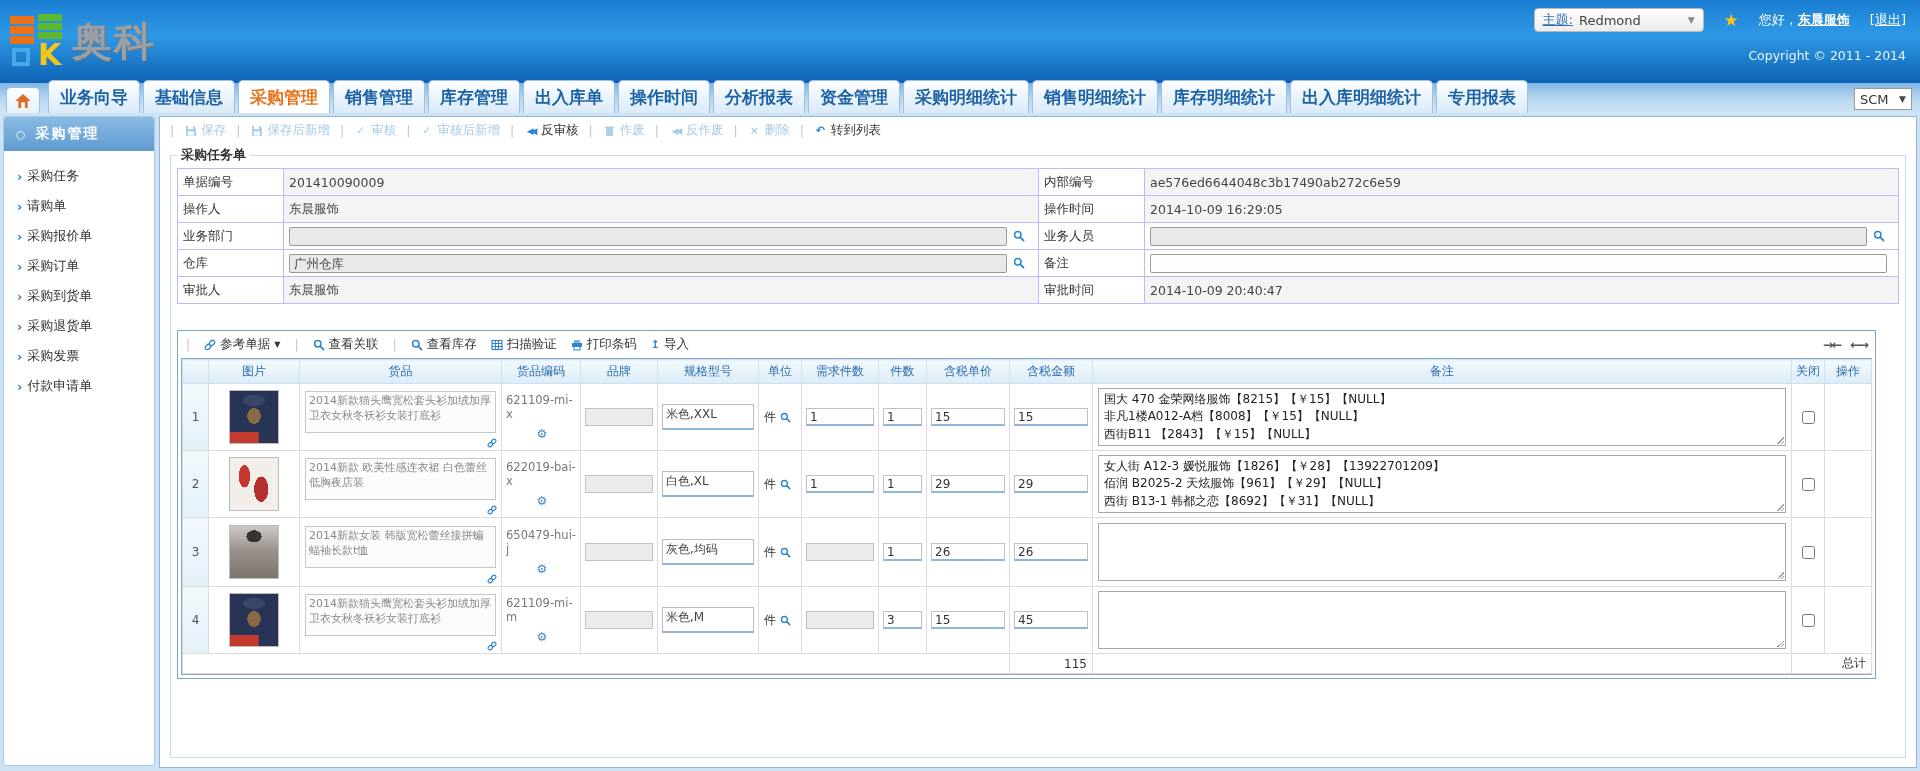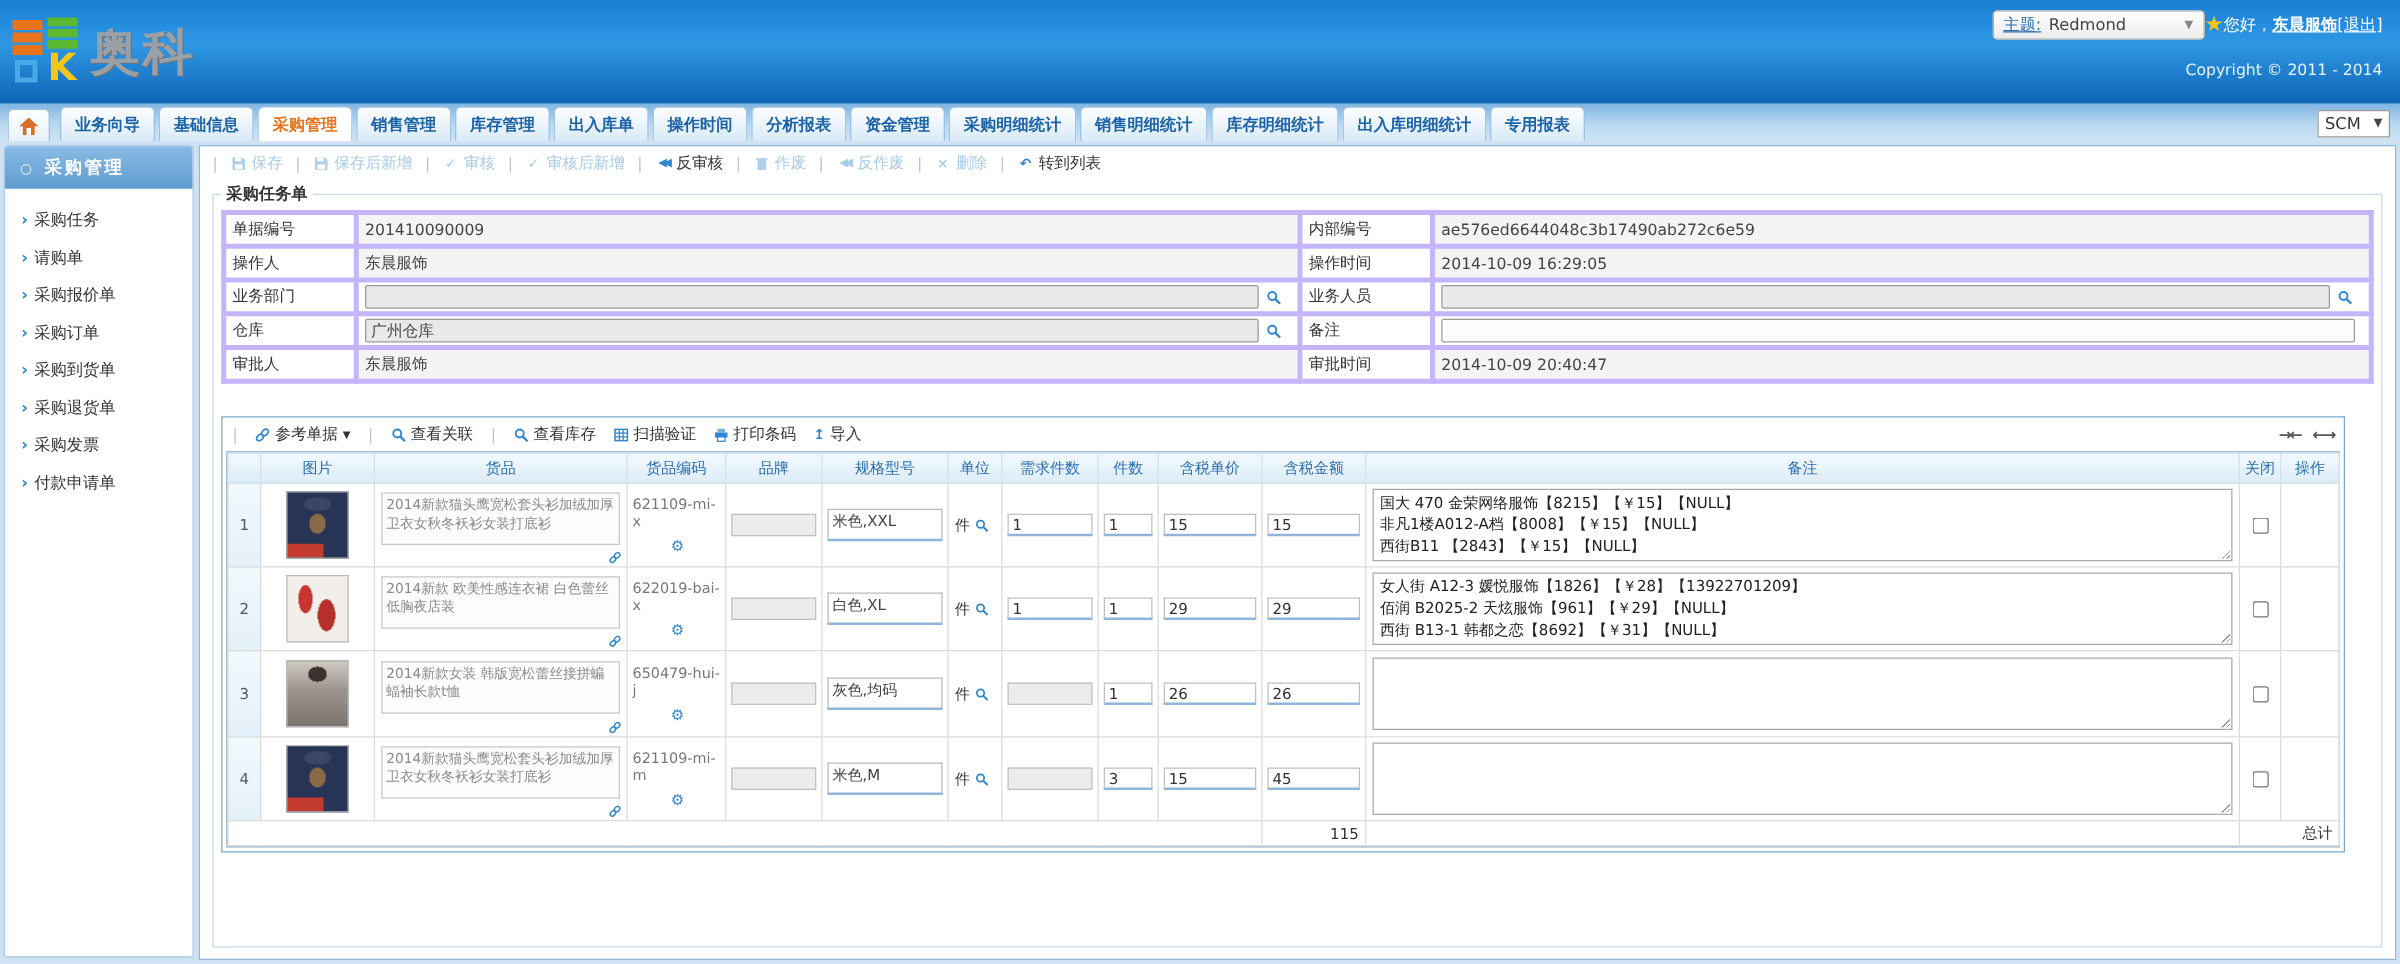--- a/index.html
+++ b/index.html
@@ -15,37 +15,37 @@
     background:linear-gradient(180deg,#1a7ed2 0%,#2f99e6 42%,#0d63b4 100%);
   }
   .brand { display:flex; align-items:center; height:100%; padding-left:10px; }
   .logo-mark { width:56px; height:56px; position:relative; margin-right:6px; }
   .logo-mark .e1 { position:absolute; left:0; top:2px; width:24px; height:8px; background:#e8731a; box-shadow:0 10px 0 #e8731a, 0 20px 0 #e8731a; }
   .logo-mark .e2 { position:absolute; left:28px; top:0; width:24px; height:7px; background:#5cb82e; box-shadow:0 9px 0 #5cb82e, 0 18px 0 #5cb82e; }
   .logo-mark .sq { position:absolute; left:2px; top:34px; width:18px; height:18px; border:4px solid #49a8e8; }
   .logo-mark .k  { position:absolute; left:28px; top:26px; width:26px; height:30px; color:#f5c518; font-weight:bold; font-size:30px; line-height:30px; }
   .logo-cn { font-size:40px; font-weight:bold; color:#9aa0a6; text-shadow:1px 1px 0 #6f7478; letter-spacing:2px; margin-right:18px; }
   .company { color:#fff; font-size:27px; letter-spacing:3px; }
-  .top-right { position:absolute; top:8px; right:14px; display:flex; align-items:center; gap:0; color:#fff; font-size:13px; }
+  .top-right { position:absolute; top:8px; right:14px; display:flex; align-items:center; gap:20px; color:#fff; font-size:13px; }
   .theme-box { background:linear-gradient(#ffffff,#ececec); border:1px solid #b9b9b9; border-radius:4px; height:24px; width:170px; display:flex; align-items:center; padding:0 8px; color:#444; gap:6px; }
   .theme-box .lbl { text-decoration:underline; color:#2a6db0; }
   .theme-box .caret { margin-left:auto; color:#888; font-size:9px; }
   .star { color:#f5c518; font-size:17px; }
   .greet b { text-decoration:underline; cursor:pointer; }
   .logout { color:#fff; text-decoration:underline; cursor:pointer; }
   .copyright { position:absolute; right:14px; top:48px; color:#eaf4fb; font-size:12.5px; }
   
   .navband {
     position:relative; height:30px;
     background:linear-gradient(180deg,#7fb5e3 0%,#b9d8f0 55%,#cfe4f4 100%);
     display:flex; align-items:flex-end; padding-left:6px;
   }
   .home-btn { width:34px; height:26px; background:linear-gradient(#fff,#e7f1fa); border:1px solid #9cc2e5; border-bottom:none; border-radius:5px 5px 0 0; display:flex; align-items:center; justify-content:center; margin-right:8px; cursor:pointer; }
   .tabs { display:flex; gap:3px; }
-  .tab { padding:5px 11px 4px; background:linear-gradient(#fdfeff,#d9eaf8); border:1px solid #9cc2e5; border-bottom:none; border-radius:5px 5px 0 0; color:#1c62a6; font-weight:bold; font-size:13px; white-space:nowrap; cursor:pointer; }
+  .tab { padding:5px 11px 4px; background:linear-gradient(#fdfeff,#d9eaf8); border:1px solid #9cc2e5; border-bottom:none; border-radius:5px 5px 0 0; color:#1c62a6; font-weight:bold; font-size:17px; white-space:nowrap; cursor:pointer; }
   .tab.active { background:#fff; color:#e8731a; }
   .scm-select { position:absolute; right:8px; bottom:3px; width:58px; height:22px; background:#fff; border:1px solid #9a9a9a; display:flex; align-items:center; justify-content:space-between; padding:0 5px; font-size:13px; cursor:pointer; }
   .scm-select .caret { font-size:9px; color:#444; }
   
   .content { display:flex; padding:3px; height:658px; }
   .sidebar { width:152px; background:#fff; border:1px solid #aacbe8; margin-right:4px; height:650px; border-radius:3px; }
   .sb-head { height:34px; background:linear-gradient(180deg,#8abbe4,#5f9bd0); border-radius:3px 3px 0 0; color:#fff; font-weight:bold; font-size:14px; display:flex; align-items:center; padding-left:12px; gap:8px; letter-spacing:2px; }
   .sb-head .circ { font-size:11px; }
   .sb-items { padding-top:10px; }
   .sb-item { padding:6px 0 6px 13px; font-size:13px; cursor:pointer; display:flex; gap:5px; align-items:center; }
@@ -58,21 +58,21 @@
   .tb-item.disabled { color:#a8cbe6; cursor:default; }
   .tb-item.enabled { color:#333; }
   .tb-ico { display:inline-flex; width:13px; height:13px; align-items:center; justify-content:center; }
   .ico-blue { color:#2e86d0; font-size:11px; }
   .ico-pale { color:#a8cbe6; font-size:11px; }
   .dbl { letter-spacing:-3px; font-size:9px; }
   
   fieldset.taskset { margin:2px 10px 0; border:1px solid #c7d9ea; padding:4px 6px 6px; height:612px; }
   fieldset.taskset legend { font-weight:bold; color:#333; font-size:13px; padding:0 4px; }
   table.formtbl { width:100%; border-collapse:collapse; }
-  table.formtbl td { border:4px solid #c4b5fd; height:27px; padding:0 5px; font-size:12.5px; }
+  table.formtbl td { border:1px solid #c4b5fd; height:27px; padding:0 5px; font-size:12.5px; }
   td.flbl { width:106px; background:#fff; }
   td.fval { background:#f4f4f4; color:#444; }
   td.finput { background:#fff; }
   .ibox { display:inline-block; vertical-align:middle; height:19px; background:#e9e9e9; border:1px solid #9a9a9a; border-radius:2px; width:calc(100% - 26px); padding:1px 4px; color:#444; }
   .ibox.white { background:#fdfdfd; width:calc(100% - 6px); }
   .mag { vertical-align:middle; margin-left:6px; cursor:pointer; }
   
   .detail-wrap { margin-top:26px; border:1px solid #7aa6cc; width:1699px; }
   .dt-toolbar { height:27px; display:flex; align-items:center; padding:0 8px; gap:14px; font-size:12.5px; color:#333; }
   .dt-item { display:flex; align-items:center; gap:4px; cursor:pointer; }

